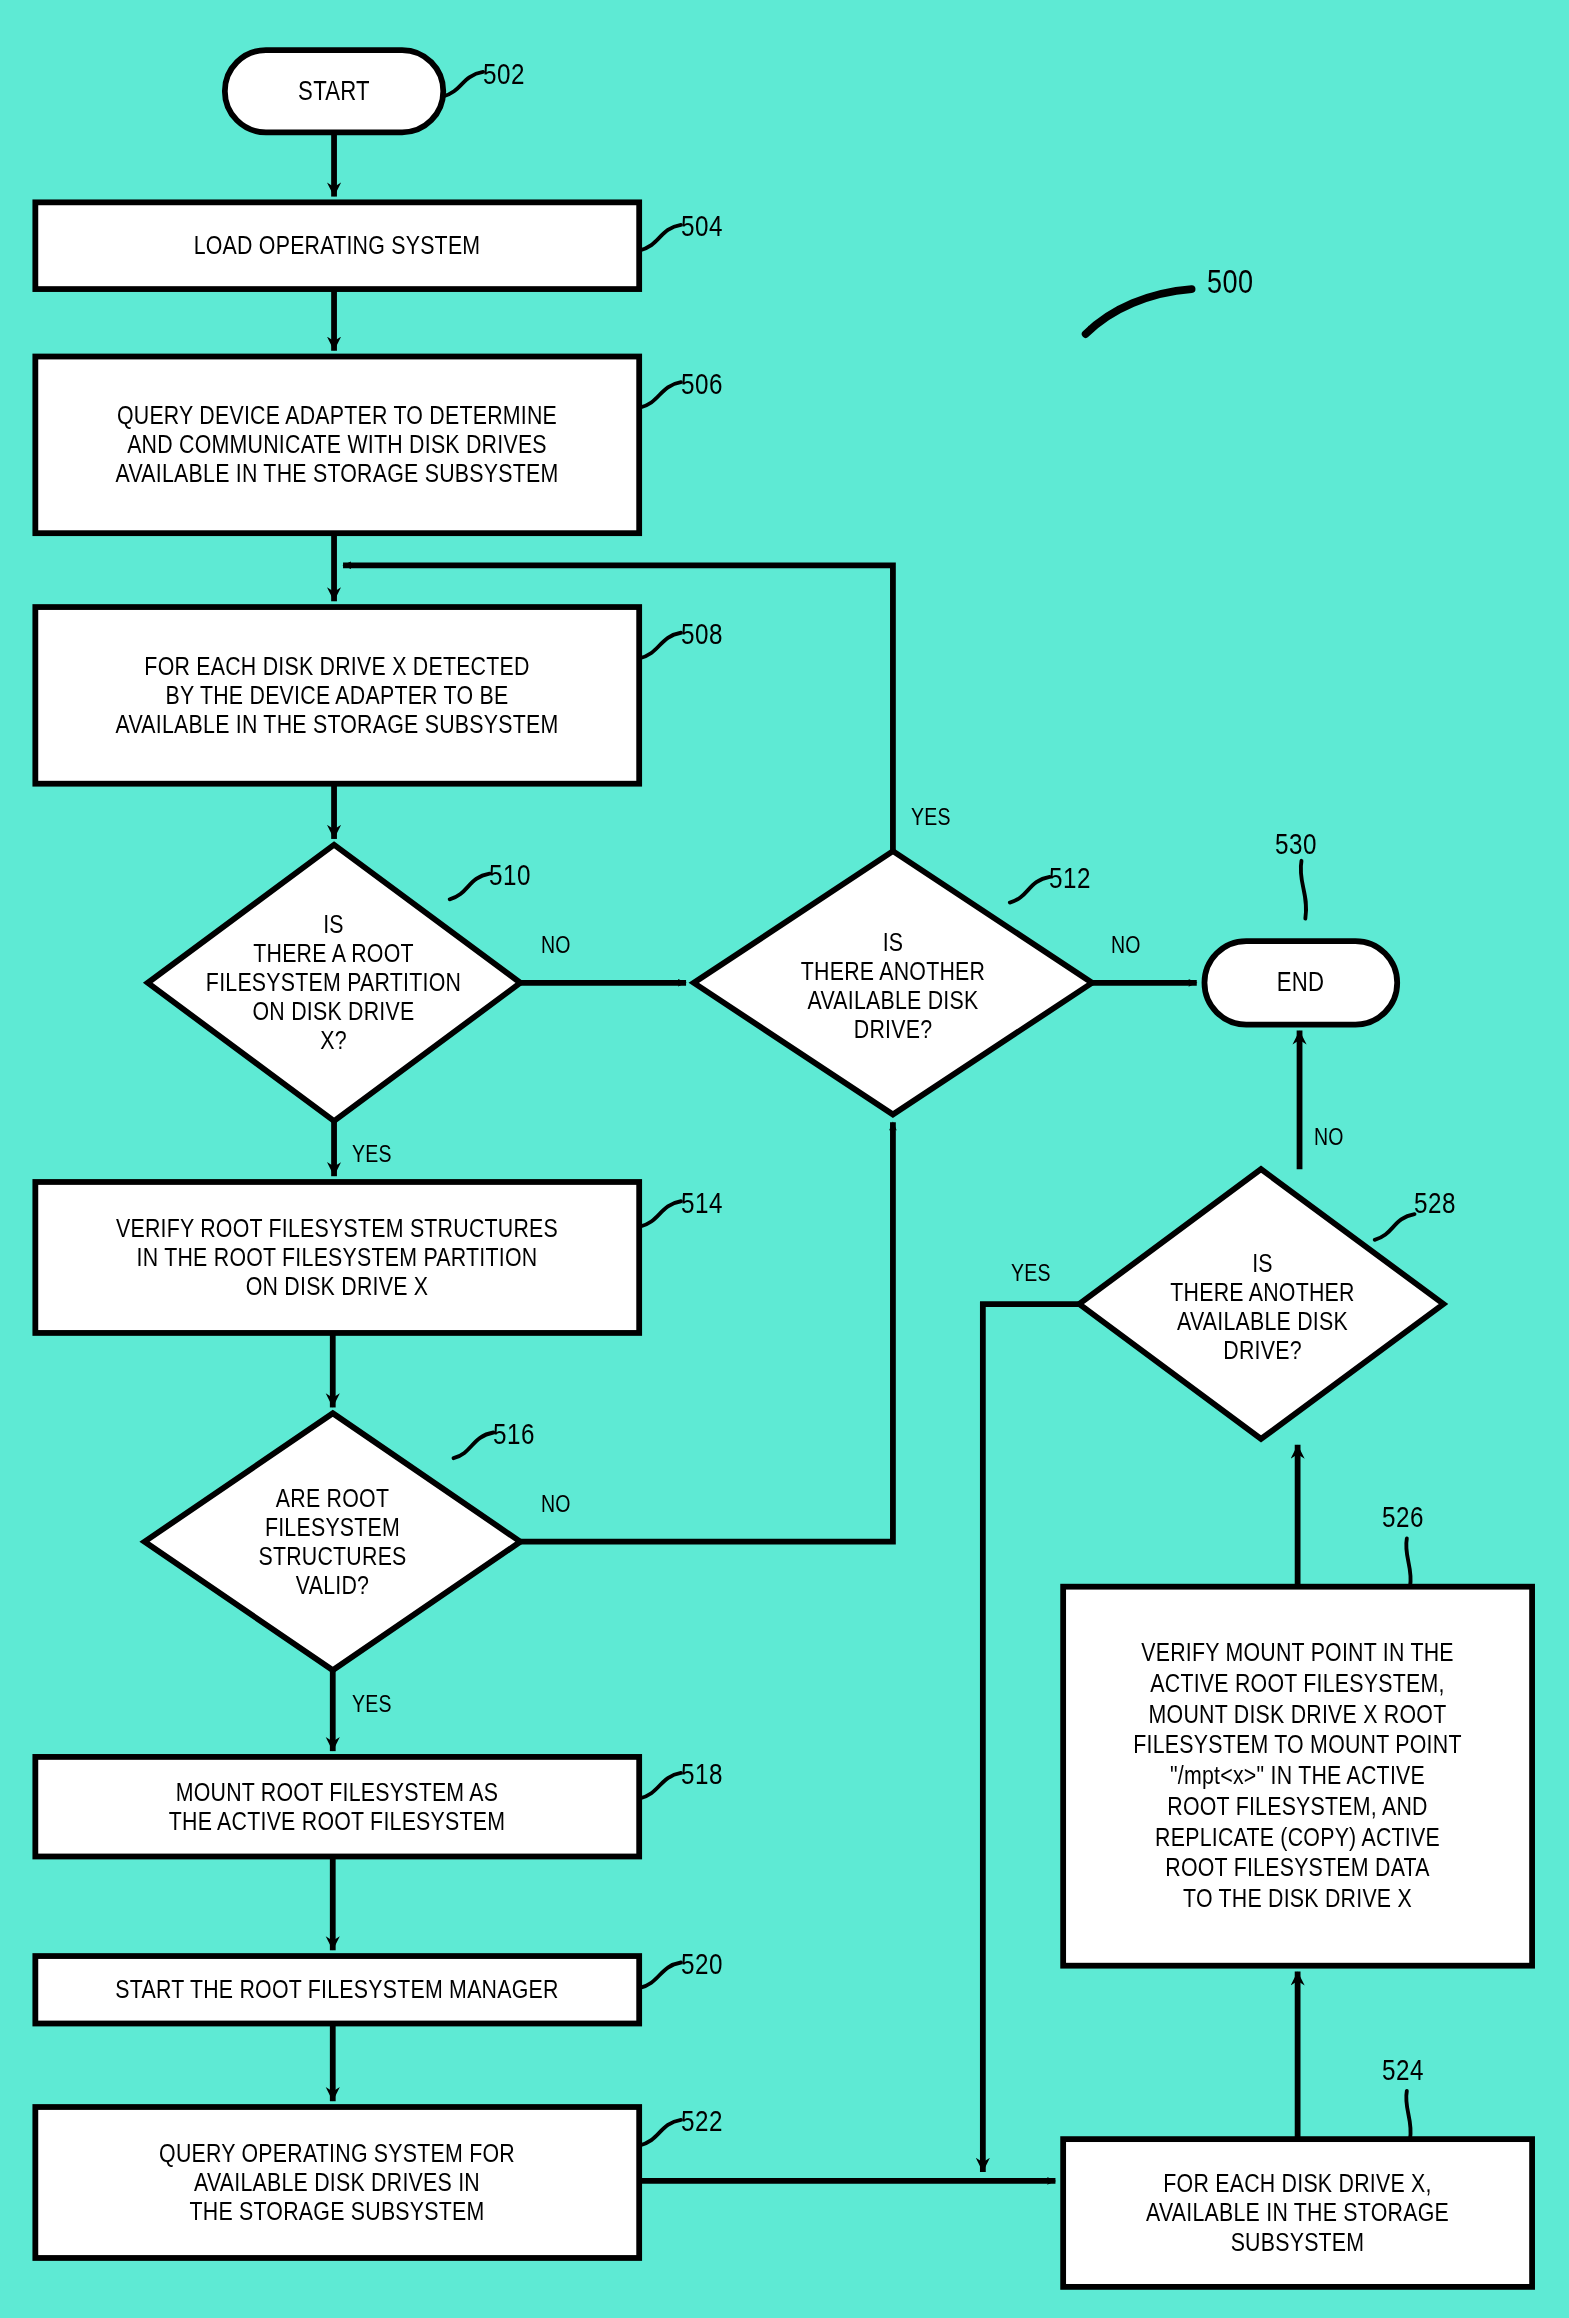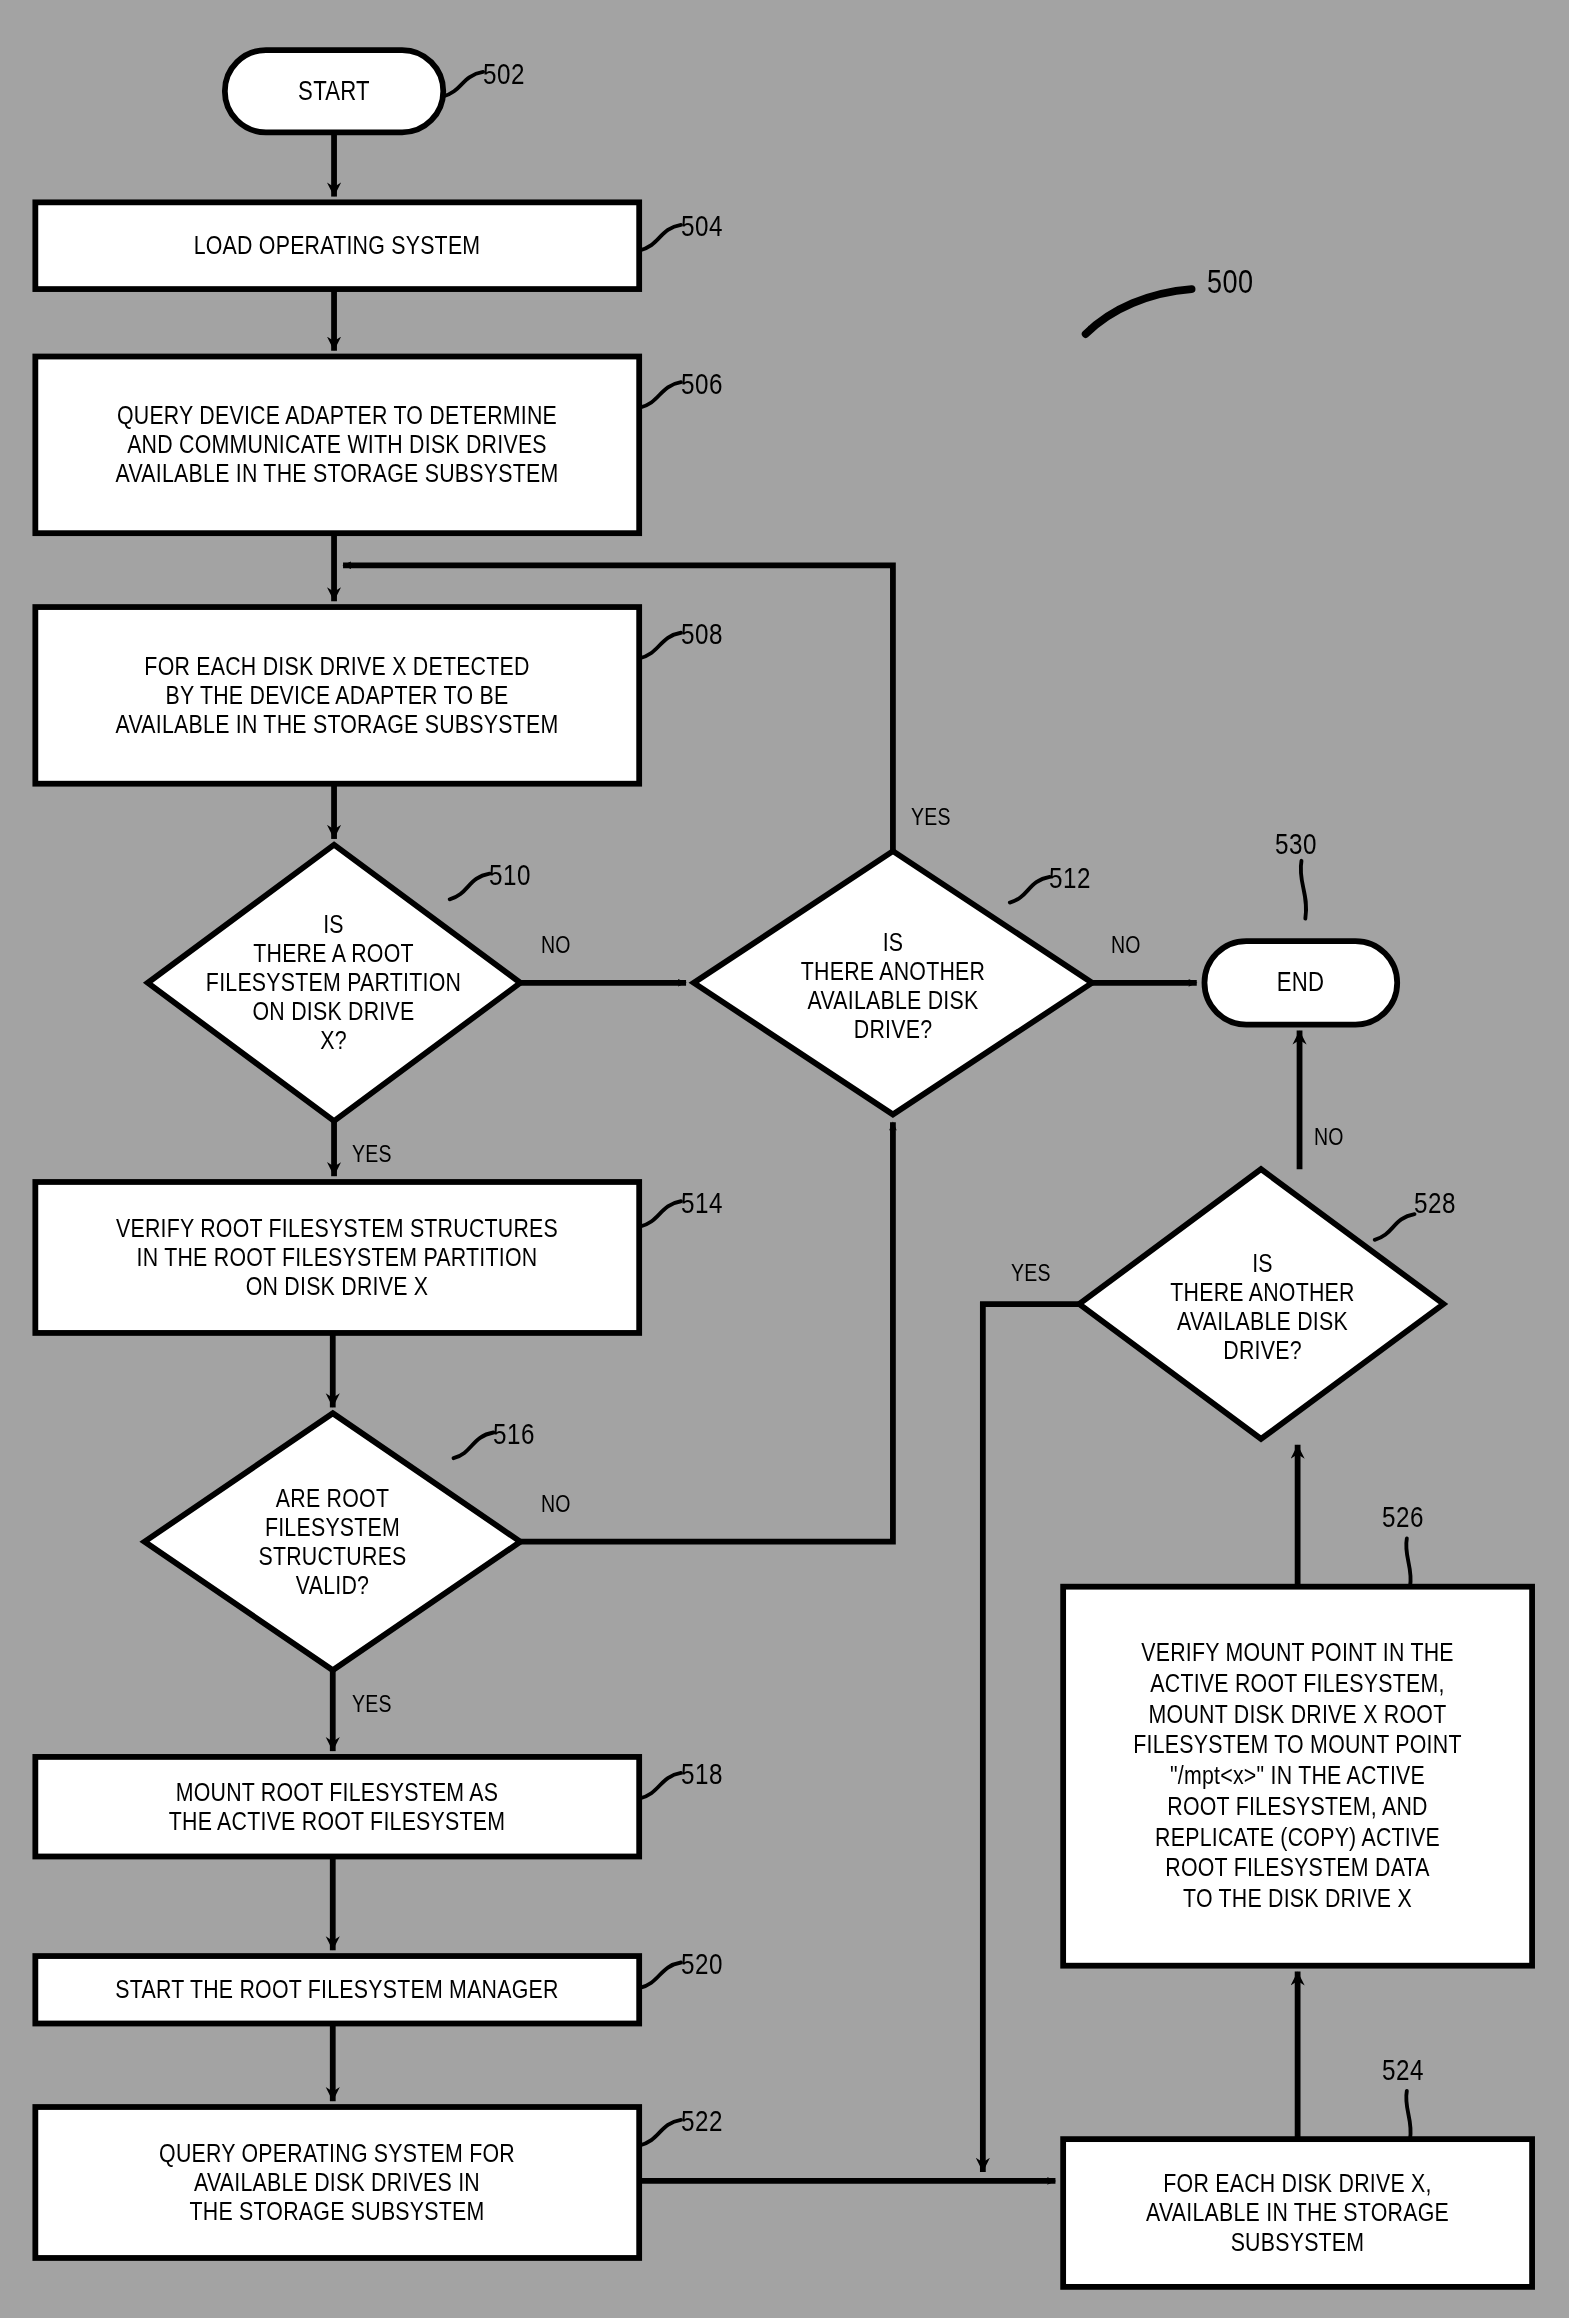--- a/index.html
+++ b/index.html
@@ -4,21 +4,21 @@
 <style>
   html, body {
     margin: 0;
     padding: 0;
     background: #ffffff;
   }
   #page {
     position: relative;
     width: 1570px;
     height: 2319px;
-    background: #a3a3a3;
+    background: #5eead4;
     font-family: "Liberation Sans", "DejaVu Sans", sans-serif;
     overflow: hidden;
   }
   #flow-svg {
     position: absolute;
     left: 0;
     top: 0;
     width: 1570px;
     height: 2319px;
   }

